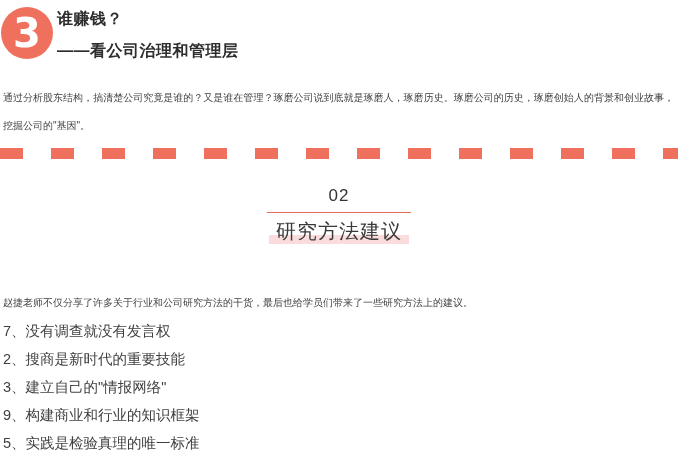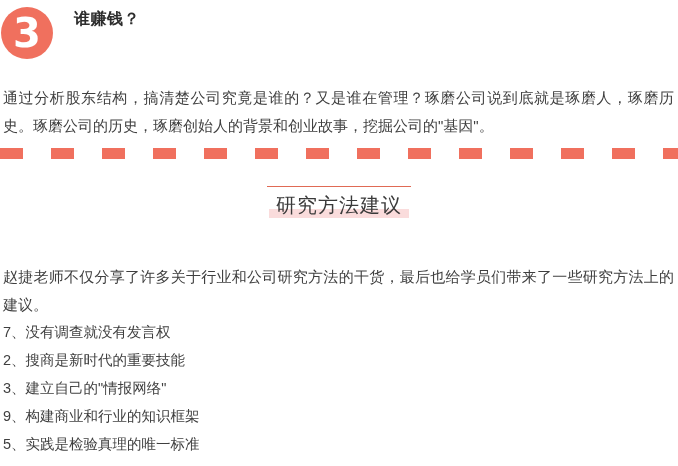--- a/index.html
+++ b/index.html
@@ -19,35 +19,35 @@
     left: 1px; top: 7px;
     width: 52px; height: 52px;
     border-radius: 50%;
     background: #f0705e;
     color: #ffffff;
     display: flex; align-items: center; justify-content: center;
     font-size: 40px; font-weight: bold;
     font-family: "DejaVu Sans", sans-serif;
     line-height: 1;
   }
-  .header-titles { position: absolute; left: 74px; top: 9px; }
+  .header-titles { position: absolute; left: 57px; top: 9px; }
   .header-title {
     font-size: 16px; font-weight: bold; color: #2d2d2d;
     letter-spacing: 0.5px;
   }
   .header-subtitle {
     margin-top: 11px;
     font-size: 16px; font-weight: bold; color: #2d2d2d;
     letter-spacing: 0.5px;
   }
 
   
   .paragraph {
     margin: 0 4px 0 3px;
-    font-size: 15px;
+    font-size: 10px;
     line-height: 27.5px;
     color: #3f3f3f;
     text-align: justify;
   }
   .para-intro { margin-top: 20px; }
   .para-body  { margin-top: 45px; }
 
   
   .divider {
     margin-top: 9px;
@@ -95,28 +95,30 @@
 <body>
 
 <div class="page">
 
   <div class="header">
     <div class="badge">
       <span>3</span>
     </div>
     <div class="header-titles">
       <div class="header-title">谁赚钱？</div>
+      <div class="header-subtitle">——看公司治理和管理层</div>
     </div>
   </div>
 
   <p class="paragraph para-intro">通过分析股东结构，搞清楚公司究竟是谁的？又是谁在管理？琢磨公司说到底就是琢磨人，琢磨历史。琢磨公司的历史，琢磨创始人的背景和创业故事，挖掘公司的"基因"。</p>
 
   <div class="divider"></div>
 
   <div class="section-head">
+    <div class="section-number">02</div>
     <div class="section-redline"></div>
     <div class="section-title">
       <span class="hl">研究方法建议</span>
     </div>
   </div>
 
   <p class="paragraph para-body">赵捷老师不仅分享了许多关于行业和公司研究方法的干货，最后也给学员们带来了一些研究方法上的建议。</p>
 
   <div class="suggestions">
     <div class="suggestion-item">7、没有调查就没有发言权</div>

